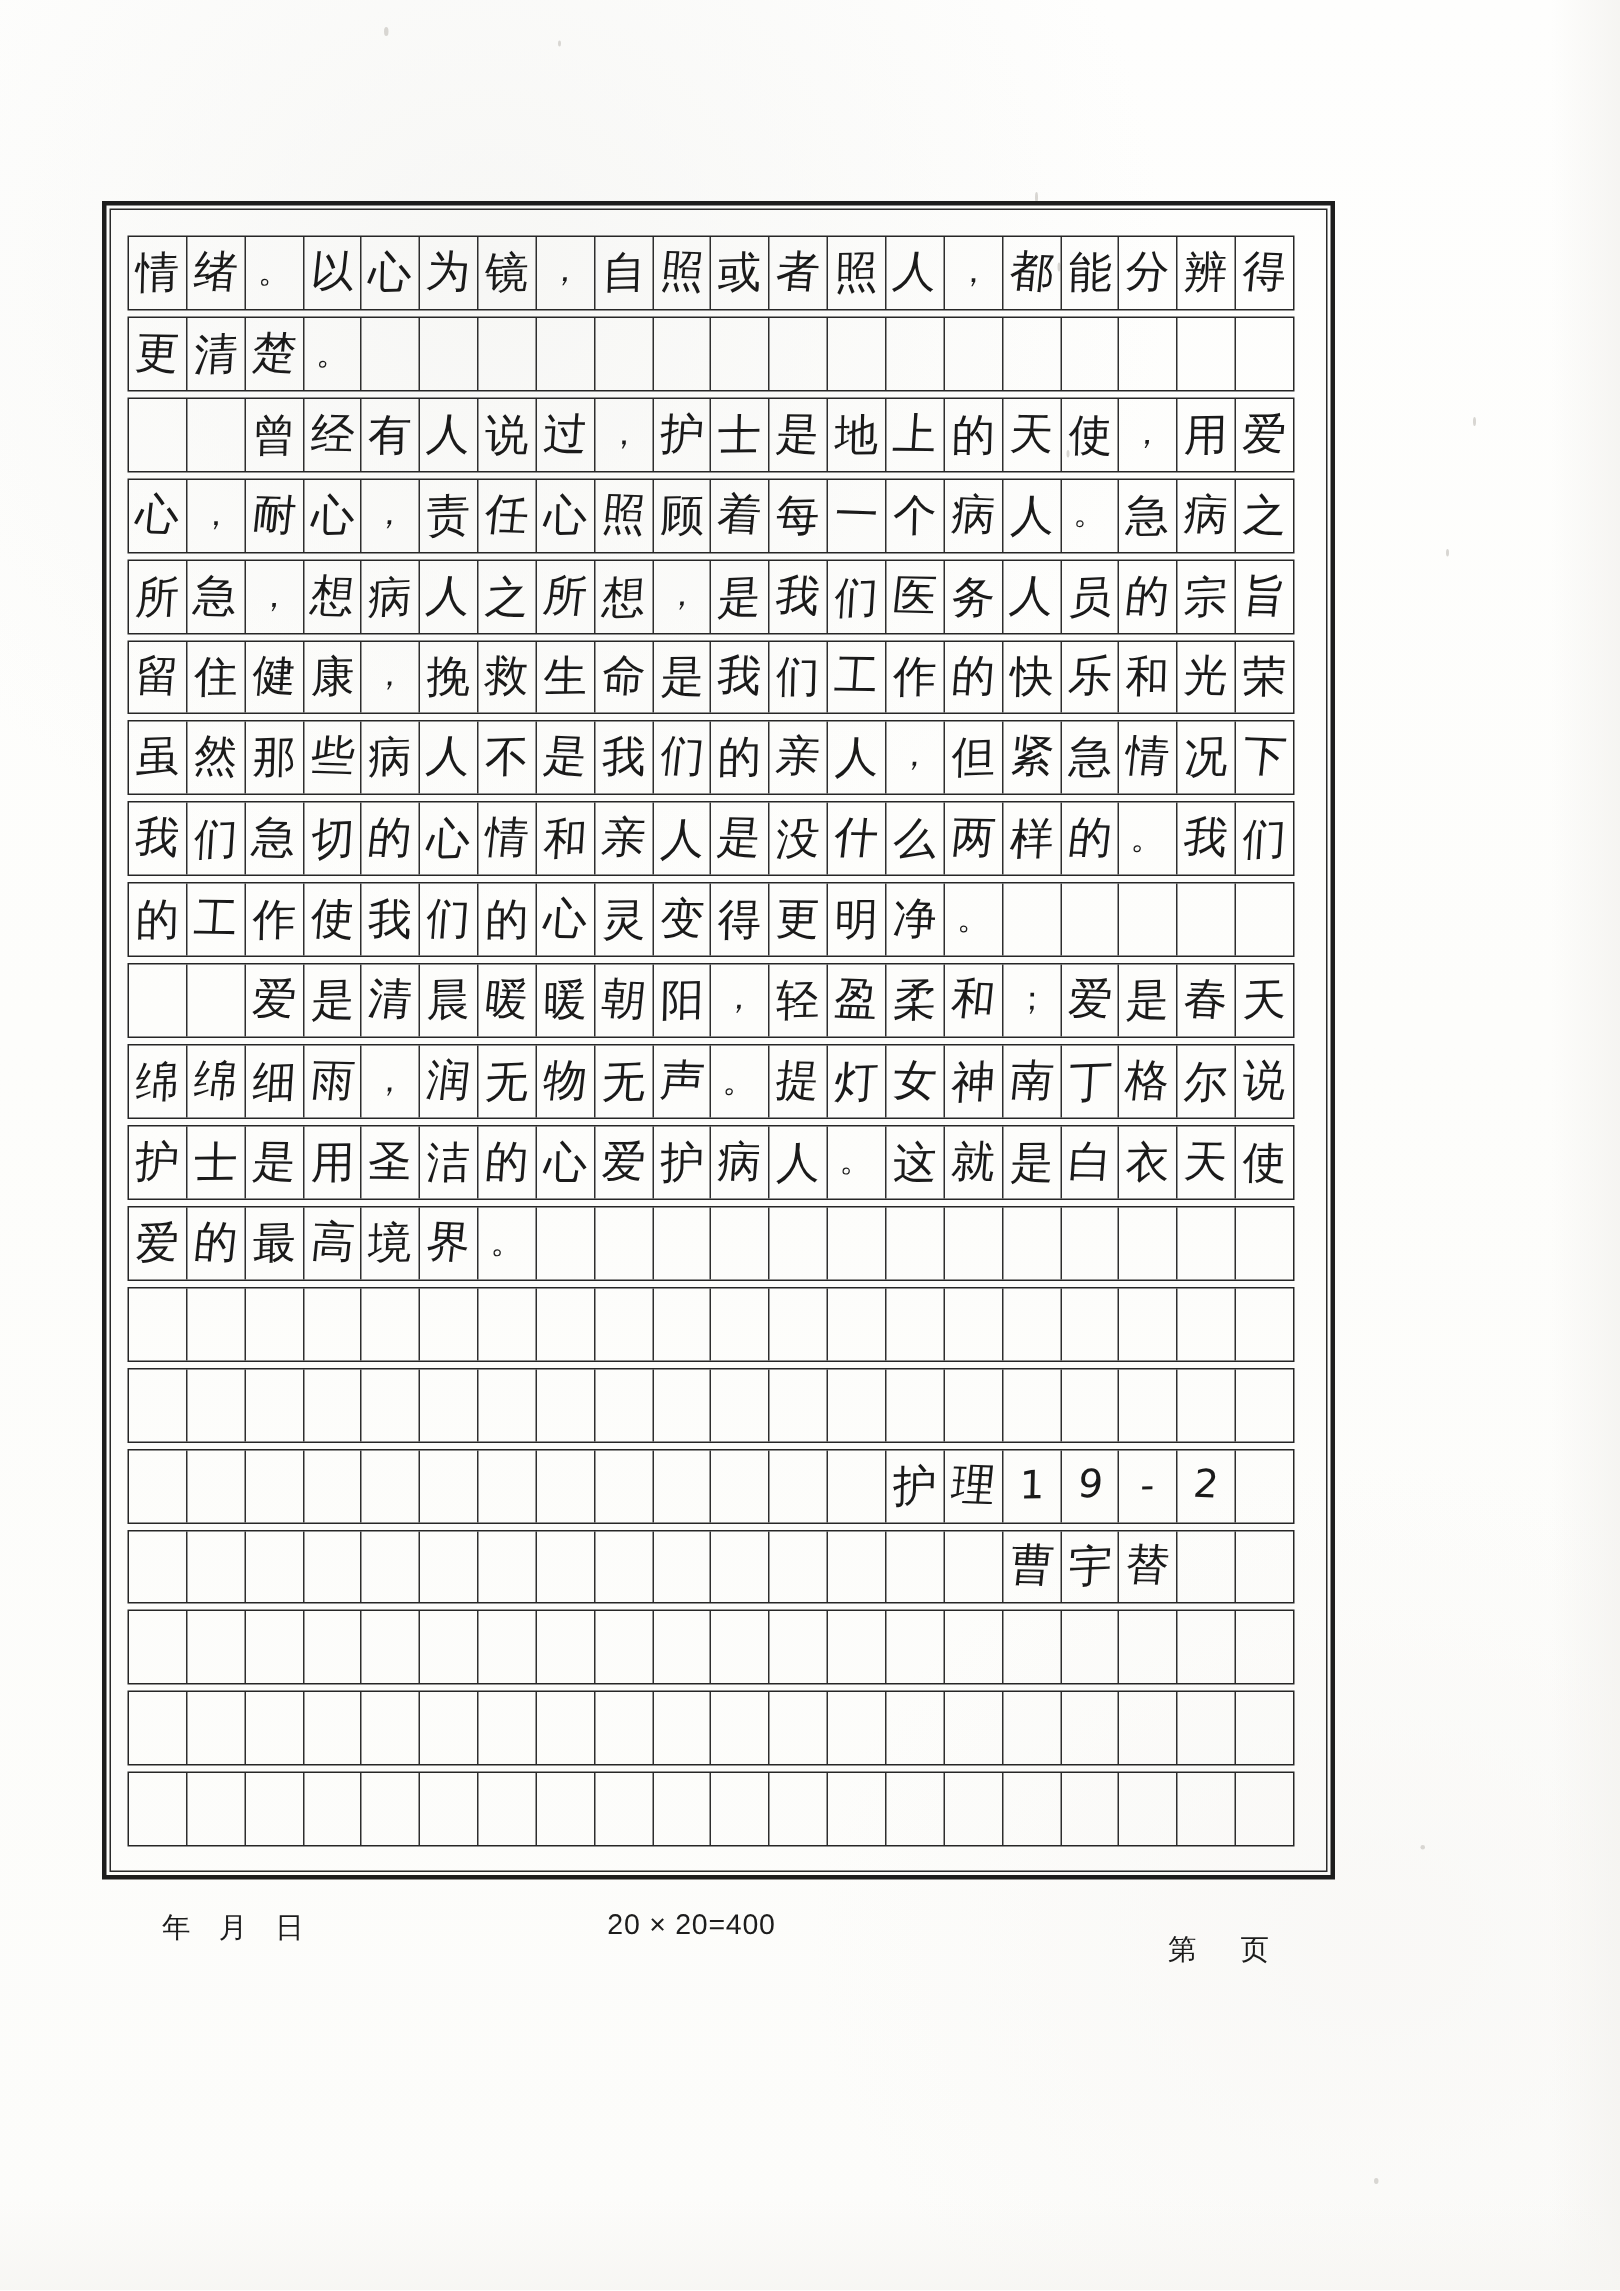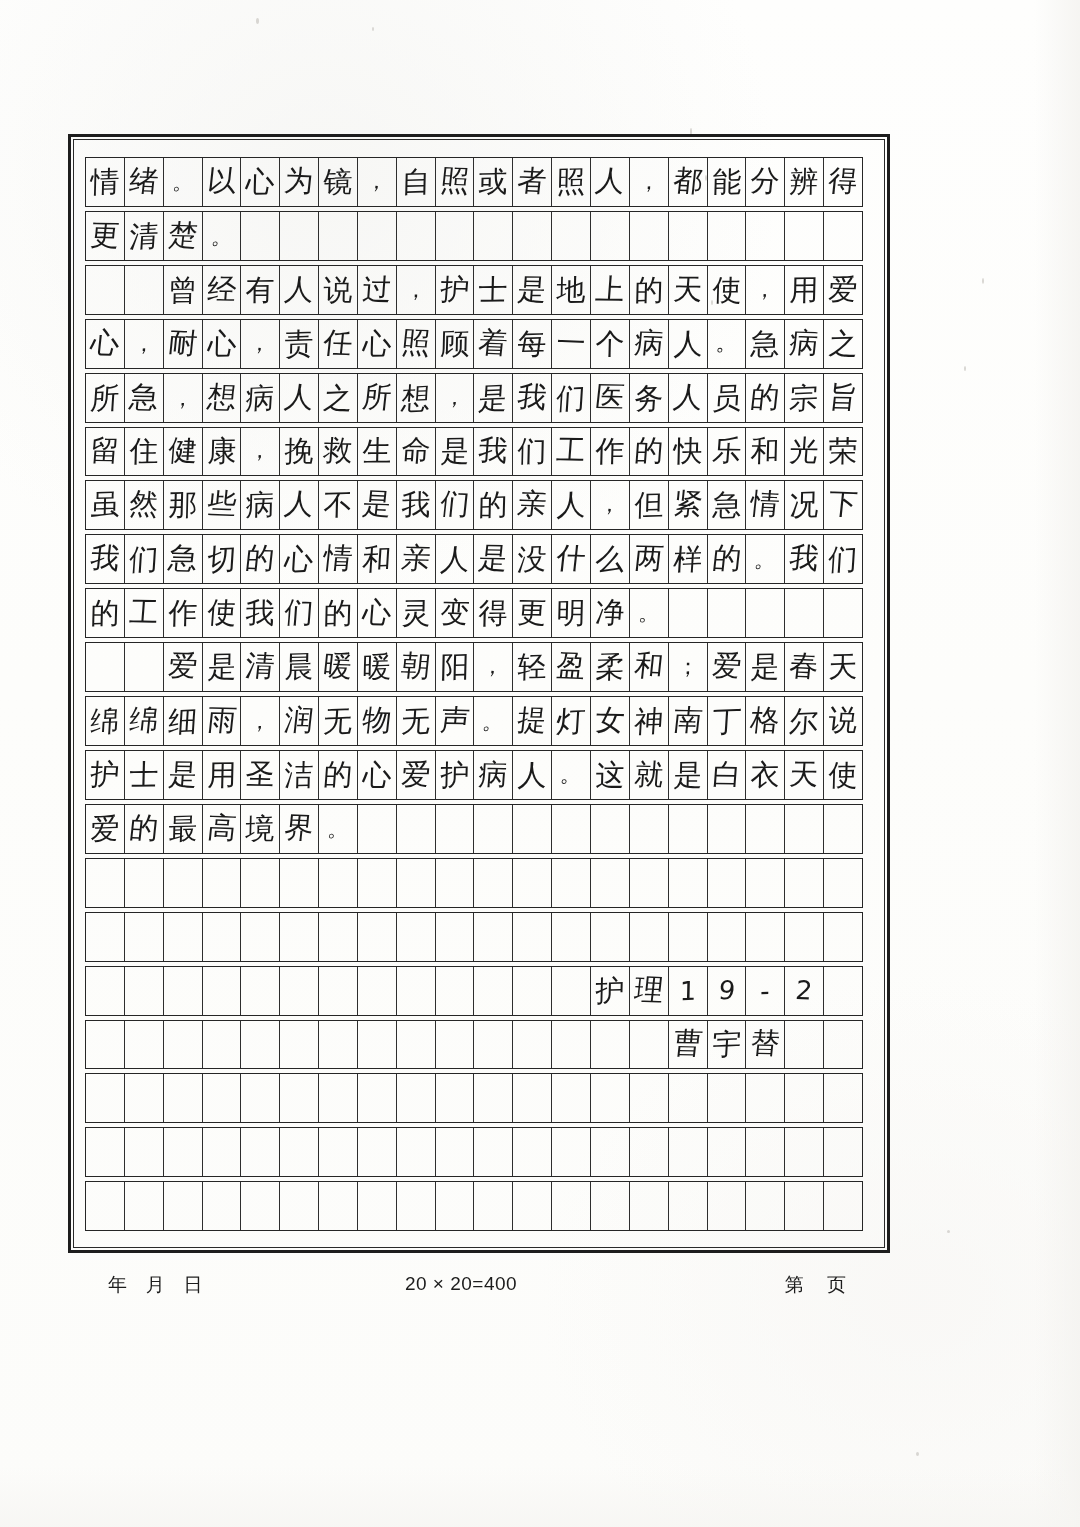--- a/index.html
+++ b/index.html
@@ -161,24 +161,24 @@
     top: 1px;
     text-align: center;
     font-size: 19px;
     font-family: Liberation Sans, sans-serif;
     letter-spacing: 0.5px;
     transform: translateX(-18px);
   }
   #footer-page {
     position: absolute;
     right: 35px;
-    top: 0;
+    top: 15px;
     font-size: 19px;
     letter-spacing: 9px;
-    font-family: Liberation Sans, sans-serif;
+    font-family: Liberation Mono, monospace;
   }
 
   
   .speck {
     position: absolute;
     background: #d8d6d2;
     border-radius: 50%;
     pointer-events: none;
   }
 </style>

